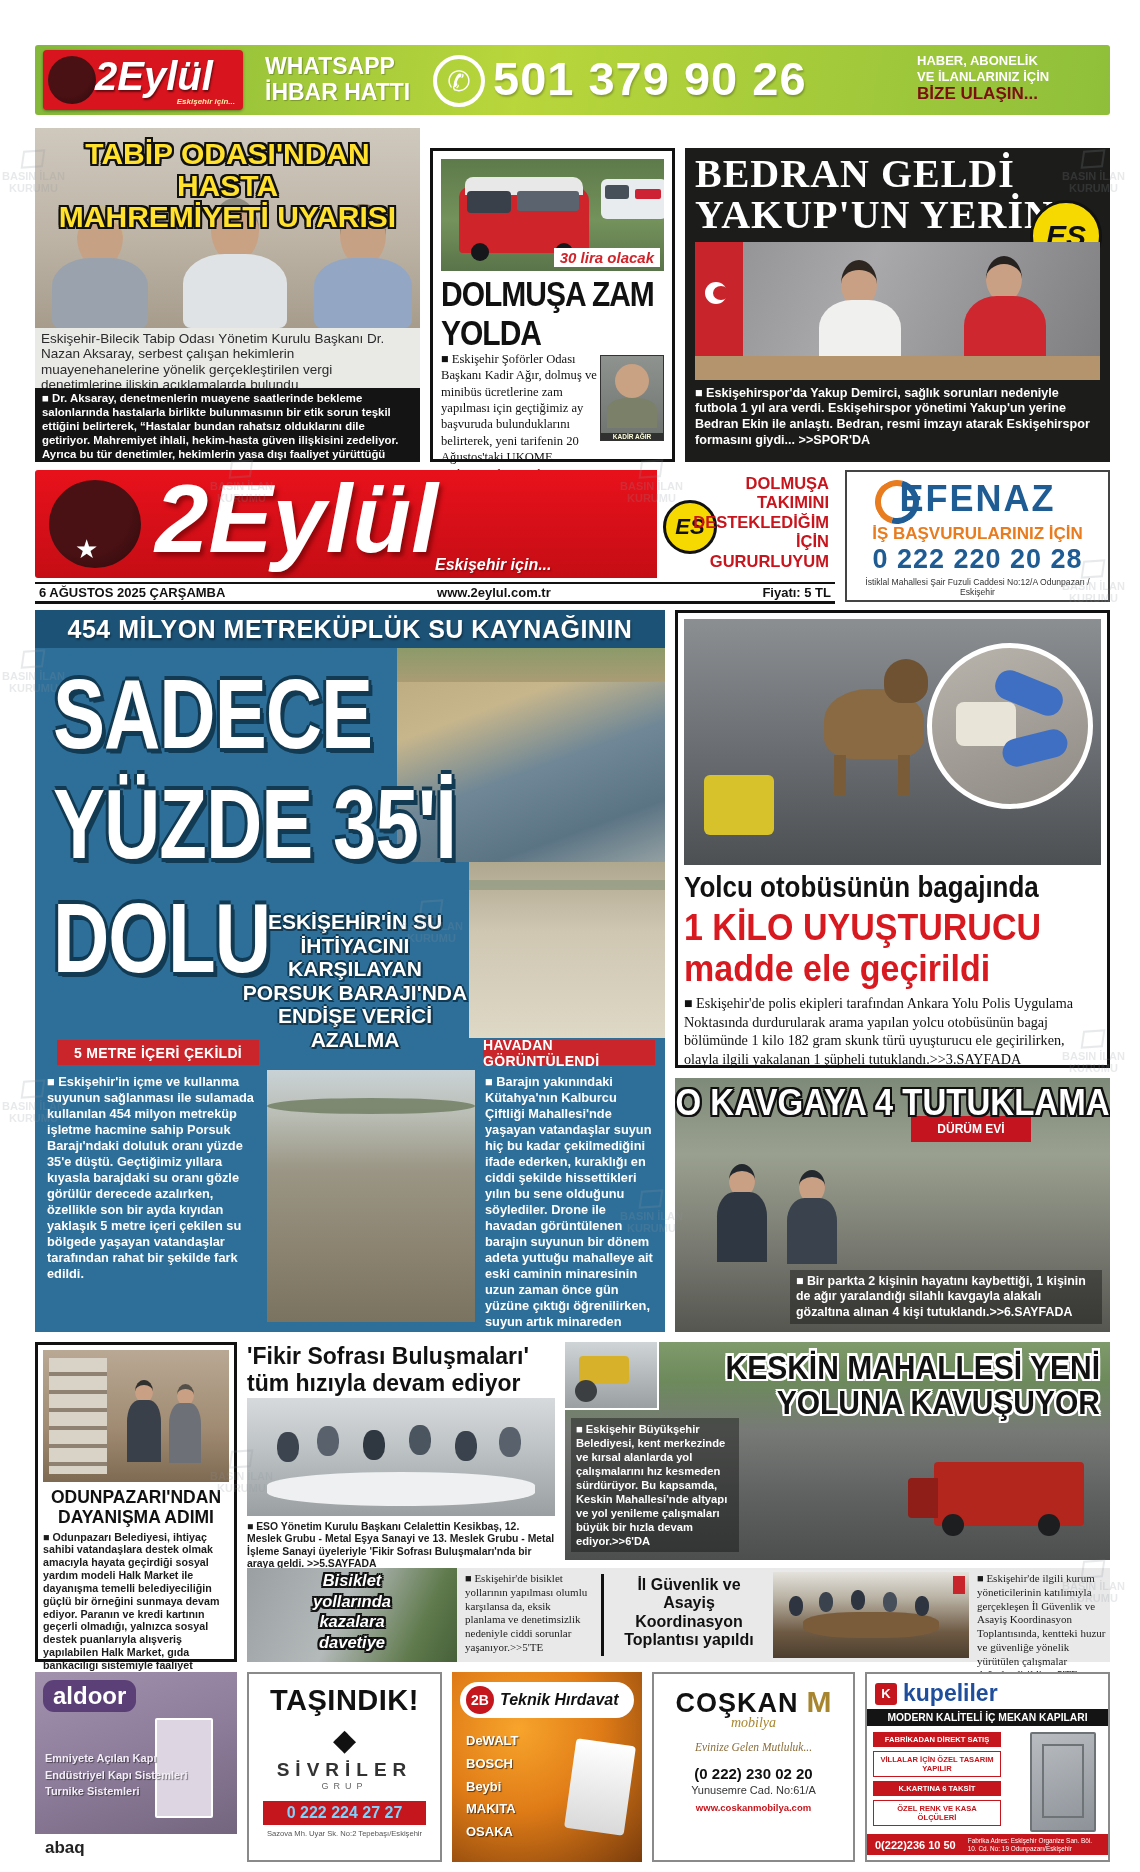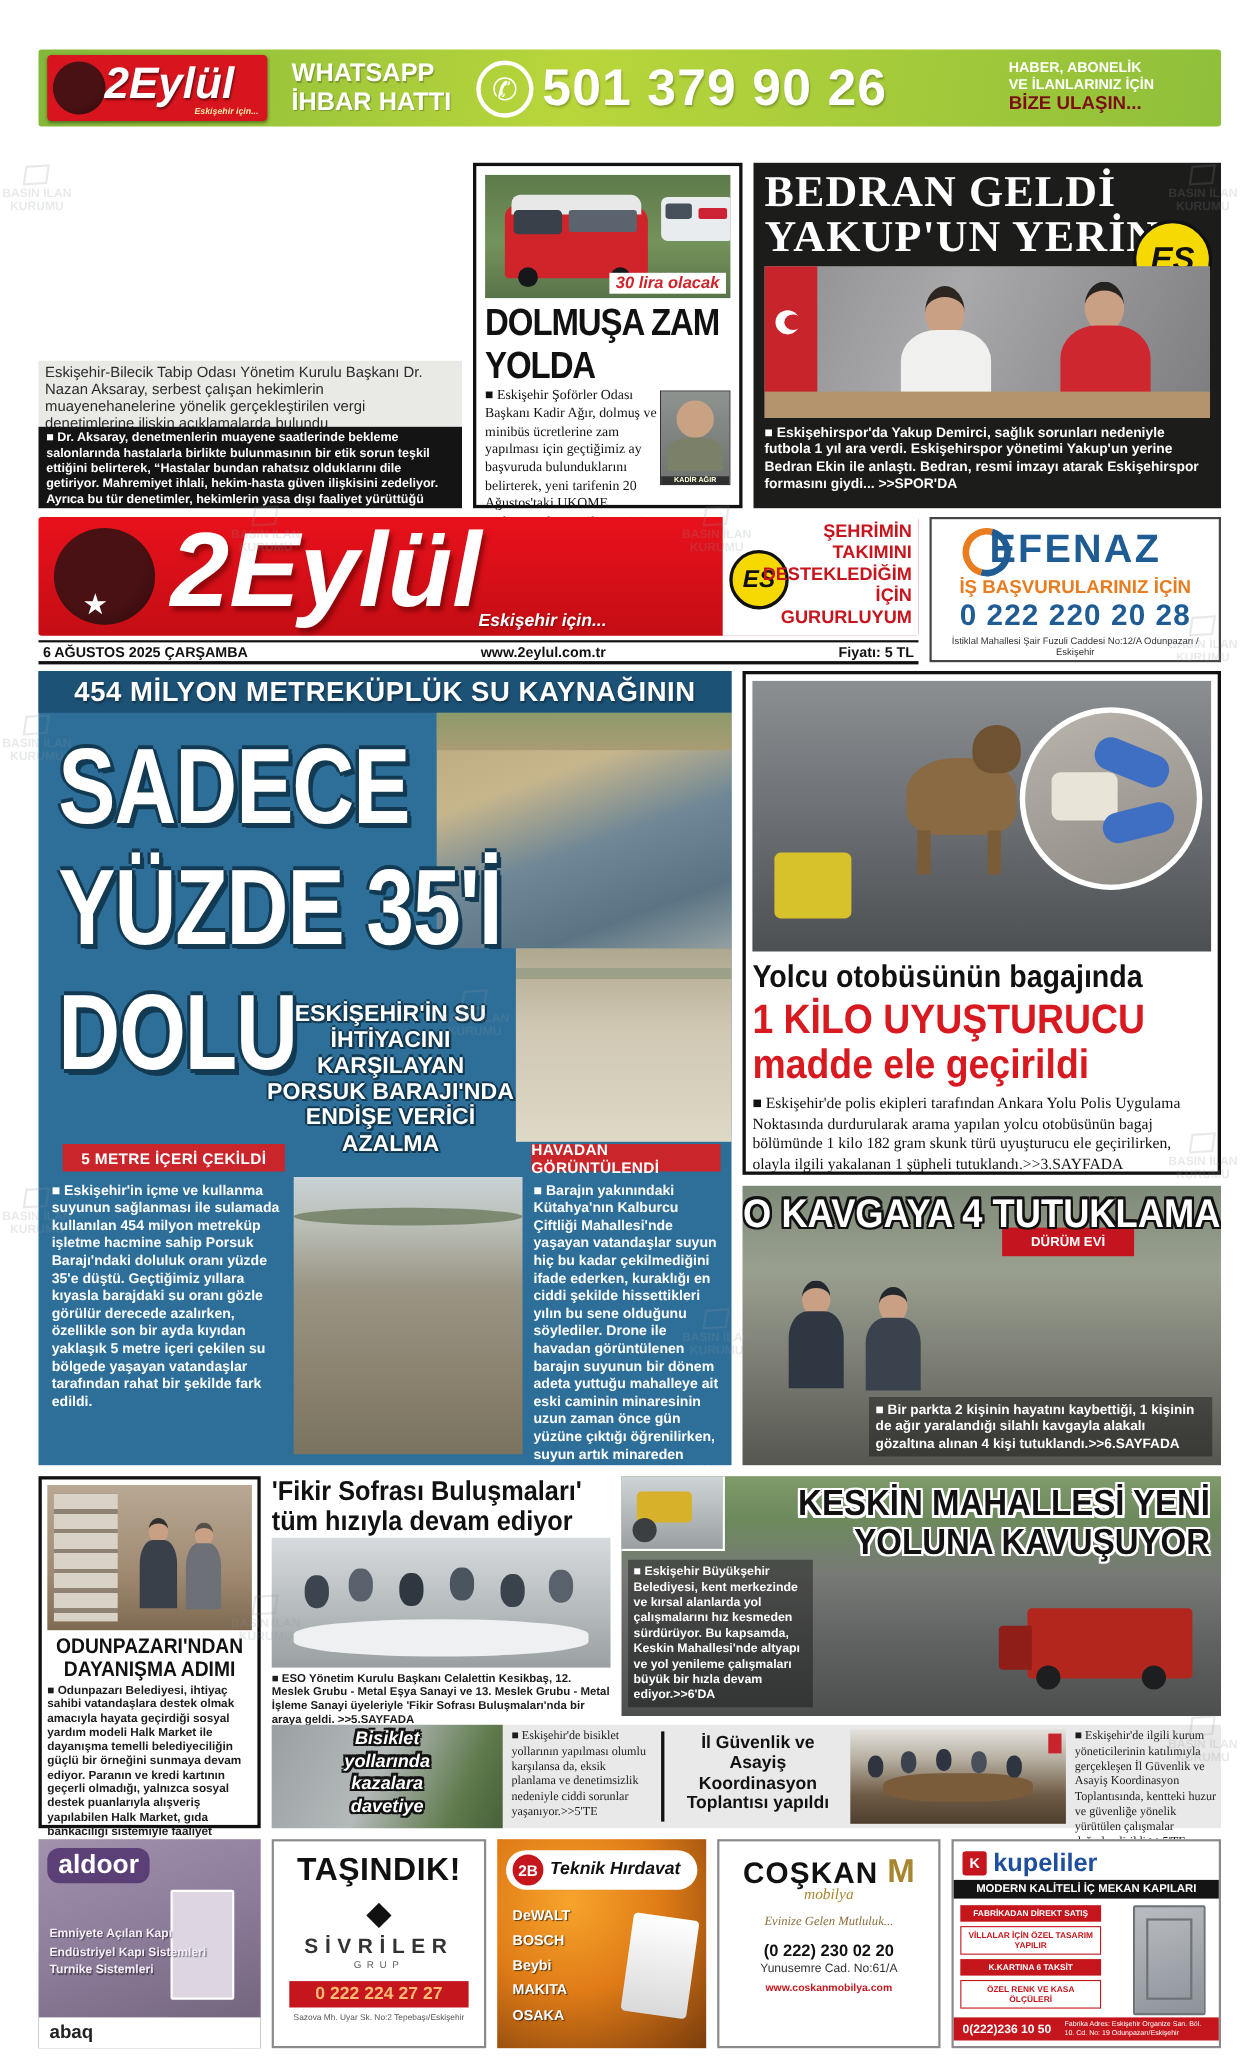--- a/index.html
+++ b/index.html
@@ -78,20 +78,38 @@
     </div>
     <div class="abs" style="left:458px;top:6px;color:#fff;font-weight:900;font-size:47px;letter-spacing:1px;text-shadow:1px 2px 2px rgba(0,0,0,.25);">501 379 90 26</div>
     <div class="abs" style="left:882px;top:8px;line-height:1.2;">
       <div style="color:#fff;font-weight:bold;font-size:13px;">HABER, ABONELİK</div>
       <div style="color:#fff;font-weight:bold;font-size:13px;">VE İLANLARINIZ İÇİN</div>
       <div style="color:#7b1012;font-weight:900;font-size:17px;">BİZE ULAŞIN...</div>
     </div>
   </div>
 
   <div class="abs" style="left:35px;top:128px;width:385px;height:334px;">
+    <div class="abs photo" style="left:0;top:0;width:385px;height:200px;background:linear-gradient(180deg,#cfc8bd 0%,#bdb4a6 55%,#a79c8c 100%);">
+      <div class="person" style="left:10px;top:78px;width:110px;height:122px;">
+        <div class="head" style="width:46px;height:50px;background:#c7a184;border-top:12px solid #c9b98a;"></div>
+        <div class="torso" style="top:52px;width:96px;height:70px;background:#9aa3ad;"></div>
+      </div>
+      <div class="person" style="left:140px;top:70px;width:120px;height:130px;">
+        <div class="head" style="width:48px;height:52px;background:#c9a183;border-top:12px solid #8d8a80;"></div>
+        <div class="torso" style="top:56px;width:104px;height:74px;background:#dfe3e6;"></div>
+      </div>
+      <div class="person" style="left:272px;top:76px;width:112px;height:124px;">
+        <div class="head" style="width:46px;height:50px;background:#c7a184;border-top:12px solid #7d6b55;"></div>
+        <div class="torso" style="top:54px;width:98px;height:70px;background:#93a7c4;"></div>
+      </div>
+      <div class="abs yellow-outline" style="left:0;top:10px;width:385px;text-align:center;font-size:30px;line-height:1.05;">
+        <div>TABİP ODASI'NDAN HASTA</div>
+        <div>MAHREMİYETİ UYARISI</div>
+      </div>
+    </div>
     <div class="abs" style="left:0;top:200px;width:385px;height:60px;background:#e9e9e6;color:#2b2b2b;font-size:13.5px;line-height:1.14;padding:3px 6px;box-sizing:border-box;">Eskişehir-Bilecik Tabip Odası Yönetim Kurulu Başkanı Dr. Nazan Aksaray, serbest çalışan hekimlerin muayenehanelerine yönelik gerçekleştirilen vergi denetimlerine ilişkin açıklamalarda bulundu</div>
     <div class="abs" style="left:0;top:260px;width:385px;height:74px;background:#141414;color:#fff;font-weight:bold;font-size:11.4px;line-height:1.22;padding:4px 7px;box-sizing:border-box;">■ Dr. Aksaray, denetmenlerin muayene saatlerinde bekleme salonlarında hastalarla birlikte bulunmasının bir etik sorun teşkil ettiğini belirterek, “Hastalar bundan rahatsız olduklarını dile getiriyor. Mahremiyet ihlali, hekim-hasta güven ilişkisini zedeliyor. Ayrıca bu tür denetimler, hekimlerin yasa dışı faaliyet yürüttüğü izlenimini uyandırıp maddi - manevi zararlara yol açıyor” dedi. &gt;&gt;2'DE</div>
   </div>
 
   <div class="abs box-border" style="left:430px;top:148px;width:245px;height:314px;box-sizing:border-box;padding:8px;">
     <div class="photo" style="position:relative;width:100%;height:112px;background:linear-gradient(180deg,#5d7a4a 0%,#74925b 55%,#59744a 100%);">
       <div class="abs" style="left:18px;top:28px;width:130px;height:66px;background:#d0242b;border-radius:10px 14px 4px 4px;">
         <div class="abs" style="left:6px;top:-10px;width:118px;height:18px;background:#e8e8e8;border-radius:8px 10px 0 0;"></div>
         <div class="abs" style="left:8px;top:4px;width:44px;height:22px;background:#3a4049;border-radius:4px;"></div>
         <div class="abs" style="left:58px;top:4px;width:62px;height:20px;background:#5b646e;border-radius:3px;"></div>
@@ -144,21 +162,21 @@
   <div class="abs" style="left:35px;top:470px;width:800px;height:108px;background:linear-gradient(180deg,#e8111b 0%,#c50d15 100%);border-radius:3px;">
     <div class="abs silhouette" style="left:14px;top:10px;width:92px;height:88px;"></div>
     <div class="abs" style="left:40px;top:64px;color:#fff;font-size:26px;">★</div>
     <div class="abs" style="left:120px;top:-6px;color:#fff;font-style:italic;font-weight:900;font-size:96px;text-shadow:3px 4px 4px rgba(90,0,0,.55);">2Eylül</div>
     <div class="abs" style="left:400px;bottom:4px;color:#fff;font-style:italic;font-weight:bold;font-size:16px;text-shadow:1px 1px 2px rgba(90,0,0,.6);">Eskişehir için...</div>
     <div class="abs" style="right:0;top:0;width:178px;height:108px;background:#fff;">
       <div class="abs es-logo" style="left:6px;top:30px;width:48px;height:48px;font-size:22px;">
           <span>ES</span>
         </div>
       <div class="abs" style="right:6px;top:4px;text-align:right;color:#c8141c;font-weight:900;font-size:16.5px;line-height:1.18;">
-        <div>ŞEHRİMİN</div>
+        <div>DOLMUŞA</div>
         <div>TAKIMINI</div>
         <div>DESTEKLEDİĞİM</div>
         <div>İÇİN</div>
         <div>GURURLUYUM</div>
       </div>
     </div>
   </div>
 
   <div class="abs" style="left:845px;top:470px;width:265px;height:132px;border:2px solid #444;background:#fff;box-sizing:border-box;text-align:center;">
     <div style="margin-top:6px;">
@@ -330,21 +348,21 @@
       <div>Turnike Sistemleri</div>
     </div>
     <div class="abs" style="left:0;bottom:0;width:100%;height:28px;background:#fff;display:flex;align-items:center;padding-left:10px;box-sizing:border-box;font-weight:900;font-size:17px;color:#222;">abaq</div>
   </div>
 
   <div class="abs adbox" style="left:247px;top:1672px;width:195px;height:190px;text-align:center;">
     <div style="font-weight:900;font-size:29px;margin-top:10px;letter-spacing:.5px;">TAŞINDIK!</div>
     <div style="font-size:30px;line-height:1;margin-top:8px;color:#111;">◆</div>
     <div style="font-weight:bold;font-size:19px;letter-spacing:6px;color:#333;margin-top:4px;">SİVRİLER</div>
     <div style="font-size:9px;letter-spacing:5px;color:#666;">GRUP</div>
-    <div style="background:#c4161c;color:#fdba74;font-weight:900;font-size:16px;margin:10px 14px 4px 14px;padding:3px 16px;">0 222 224 27 27</div>
+    <div style="background:#c4161c;color:#7dd3fc;font-weight:900;font-size:16px;margin:10px 14px 4px 14px;padding:3px 16px;">0 222 224 27 27</div>
     <div style="font-size:7.6px;color:#555;">Sazova Mh. Uyar Sk. No:2 Tepebaşı/Eskişehir</div>
   </div>
 
   <div class="abs photo" style="left:452px;top:1672px;width:190px;height:190px;background:radial-gradient(circle at 35% 30%,#f7a42c 0%,#e07c17 45%,#7a3c0c 100%);">
     <div class="abs" style="left:8px;top:10px;width:174px;height:36px;background:#fff;border-radius:18px;display:flex;align-items:center;gap:6px;padding-left:6px;box-sizing:border-box;">
       <span style="width:28px;height:28px;border-radius:50%;background:#c4161c;color:#fff;font-weight:900;font-size:14px;display:flex;align-items:center;justify-content:center;">2B</span>
       <span style="font-style:italic;font-weight:900;font-size:16px;color:#111;">Teknik Hırdavat</span>
     </div>
     <div class="abs" style="left:14px;top:58px;color:#fff;font-weight:900;font-size:13px;line-height:1.75;text-shadow:1px 1px 1px rgba(0,0,0,.6);">
       <div>DeWALT</div>

